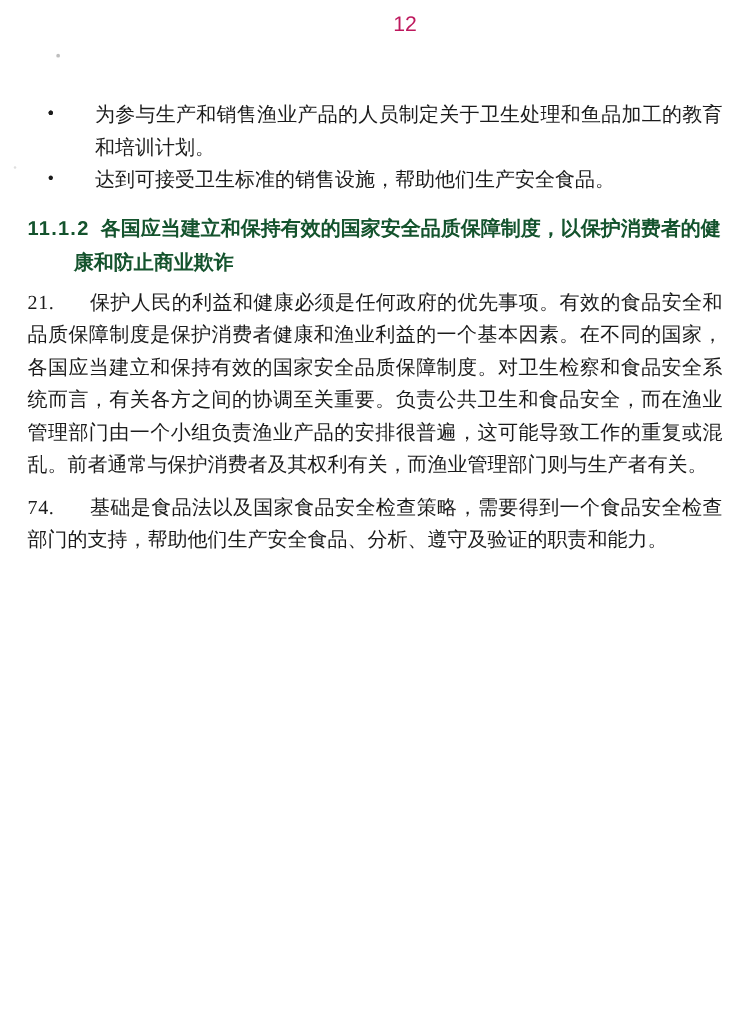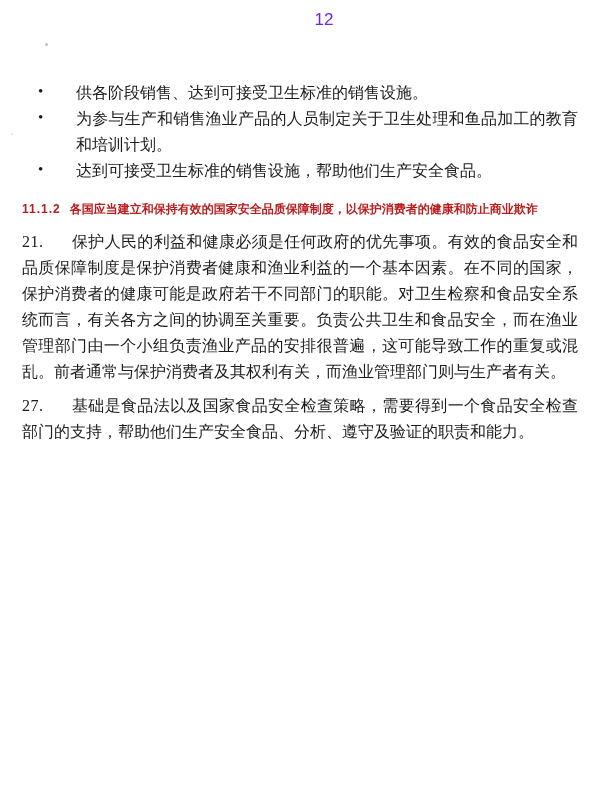--- a/index.html
+++ b/index.html
@@ -15,21 +15,21 @@
     overflow: hidden;
   }
   .page-number {
     position: absolute;
     top: 10px;
     left: 0;
     right: 0;
     text-align: center;
     font-family: "Liberation Sans", "DejaVu Sans", sans-serif;
     font-size: 17px;
-    color: #6d28d9;
+    color: #be185d;
     padding-left: 48px;
   }
   .content {
     position: absolute;
     top: 80px;
     left: 22px;
     right: 22px;
     font-size: 16px;
     line-height: 26px;
     text-align: justify;
@@ -57,26 +57,26 @@
     letter-spacing: 0.5px;
   }
   .para-body {
     text-indent: 50px;
     text-align: justify;
   }
   .heading {
     margin-top: 12px;
     font-family: "Liberation Sans", "DejaVu Sans", sans-serif;
     font-weight: 700;
-    font-size: 12px;
+    font-size: 16px;
     line-height: 27px;
     padding-left: 37px;
     text-indent: -37px;
     text-align: left;
-    color: #b91c1c;
+    color: #14532d;
   }
   .heading-num {
     margin-right: 9px;
     letter-spacing: 1px;
   }
   .heading + .para { margin-top: 6px; }
   .speck {
     position: absolute;
     border-radius: 50%;
     background: #6f6f6f;
@@ -92,43 +92,42 @@
   <div class="page-number">12</div>
 
   <span class="speck speck-a"></span>
   <span class="speck speck-b"></span>
 
   <div class="content">
 
     <div class="bullet-list">
       <div class="bullet-item">
         <span class="bullet-marker">•</span>
-        <span>供各阶段销售、达到可接受卫生标准的销售设施。</span>
       </div>
       <div class="bullet-item">
         <span class="bullet-marker">•</span>
         <span>为参与生产和销售渔业产品的人员制定关于卫生处理和鱼品加工的教育和培训计划。</span>
       </div>
       <div class="bullet-item">
         <span class="bullet-marker">•</span>
         <span>达到可接受卫生标准的销售设施，帮助他们生产安全食品。</span>
       </div>
     </div>
 
 
     <div class="heading">
       <span class="heading-num">11.1.2</span><span>各国应当建立和保持有效的国家安全品质保障制度，以保护消费者的健康和防止商业欺诈</span>
     </div>
 
     <div class="para">
       <span class="para-num">21.</span>
-      <div class="para-body">保护人民的利益和健康必须是任何政府的优先事项。有效的食品安全和品质保障制度是保护消费者健康和渔业利益的一个基本因素。在不同的国家，保护消费者的健康可能是政府若干不同部门的职能。对卫生检察和食品安全系统而言，有关各方之间的协调至关重要。负责公共卫生和食品安全，而在渔业管理部门由一个小组负责渔业产品的安排很普遍，这可能导致工作的重复或混乱。前者通常与保护消费者及其权利有关，而渔业管理部门则与生产者有关。</div>
+      <div class="para-body">保护人民的利益和健康必须是任何政府的优先事项。有效的食品安全和品质保障制度是保护消费者健康和渔业利益的一个基本因素。在不同的国家，各国应当建立和保持有效的国家安全品质保障制度。对卫生检察和食品安全系统而言，有关各方之间的协调至关重要。负责公共卫生和食品安全，而在渔业管理部门由一个小组负责渔业产品的安排很普遍，这可能导致工作的重复或混乱。前者通常与保护消费者及其权利有关，而渔业管理部门则与生产者有关。</div>
     </div>
 
 
     <div class="para">
-      <span class="para-num">27.</span>
+      <span class="para-num">74.</span>
       <div class="para-body">基础是食品法以及国家食品安全检查策略，需要得到一个食品安全检查部门的支持，帮助他们生产安全食品、分析、遵守及验证的职责和能力。</div>
     </div>
 
 
   </div>
 </div>
 
 </body></html>

